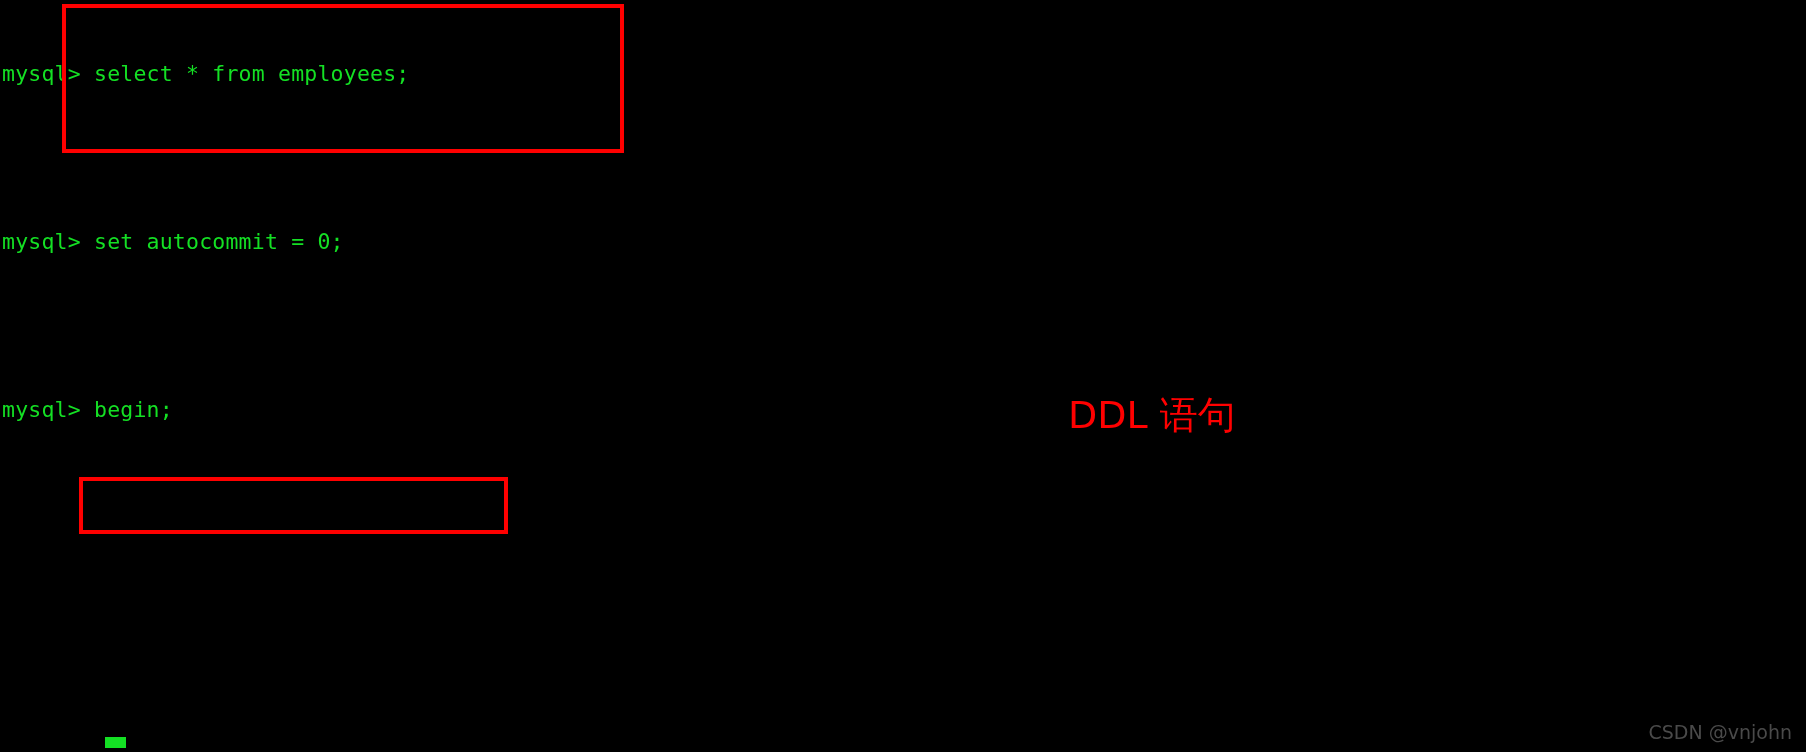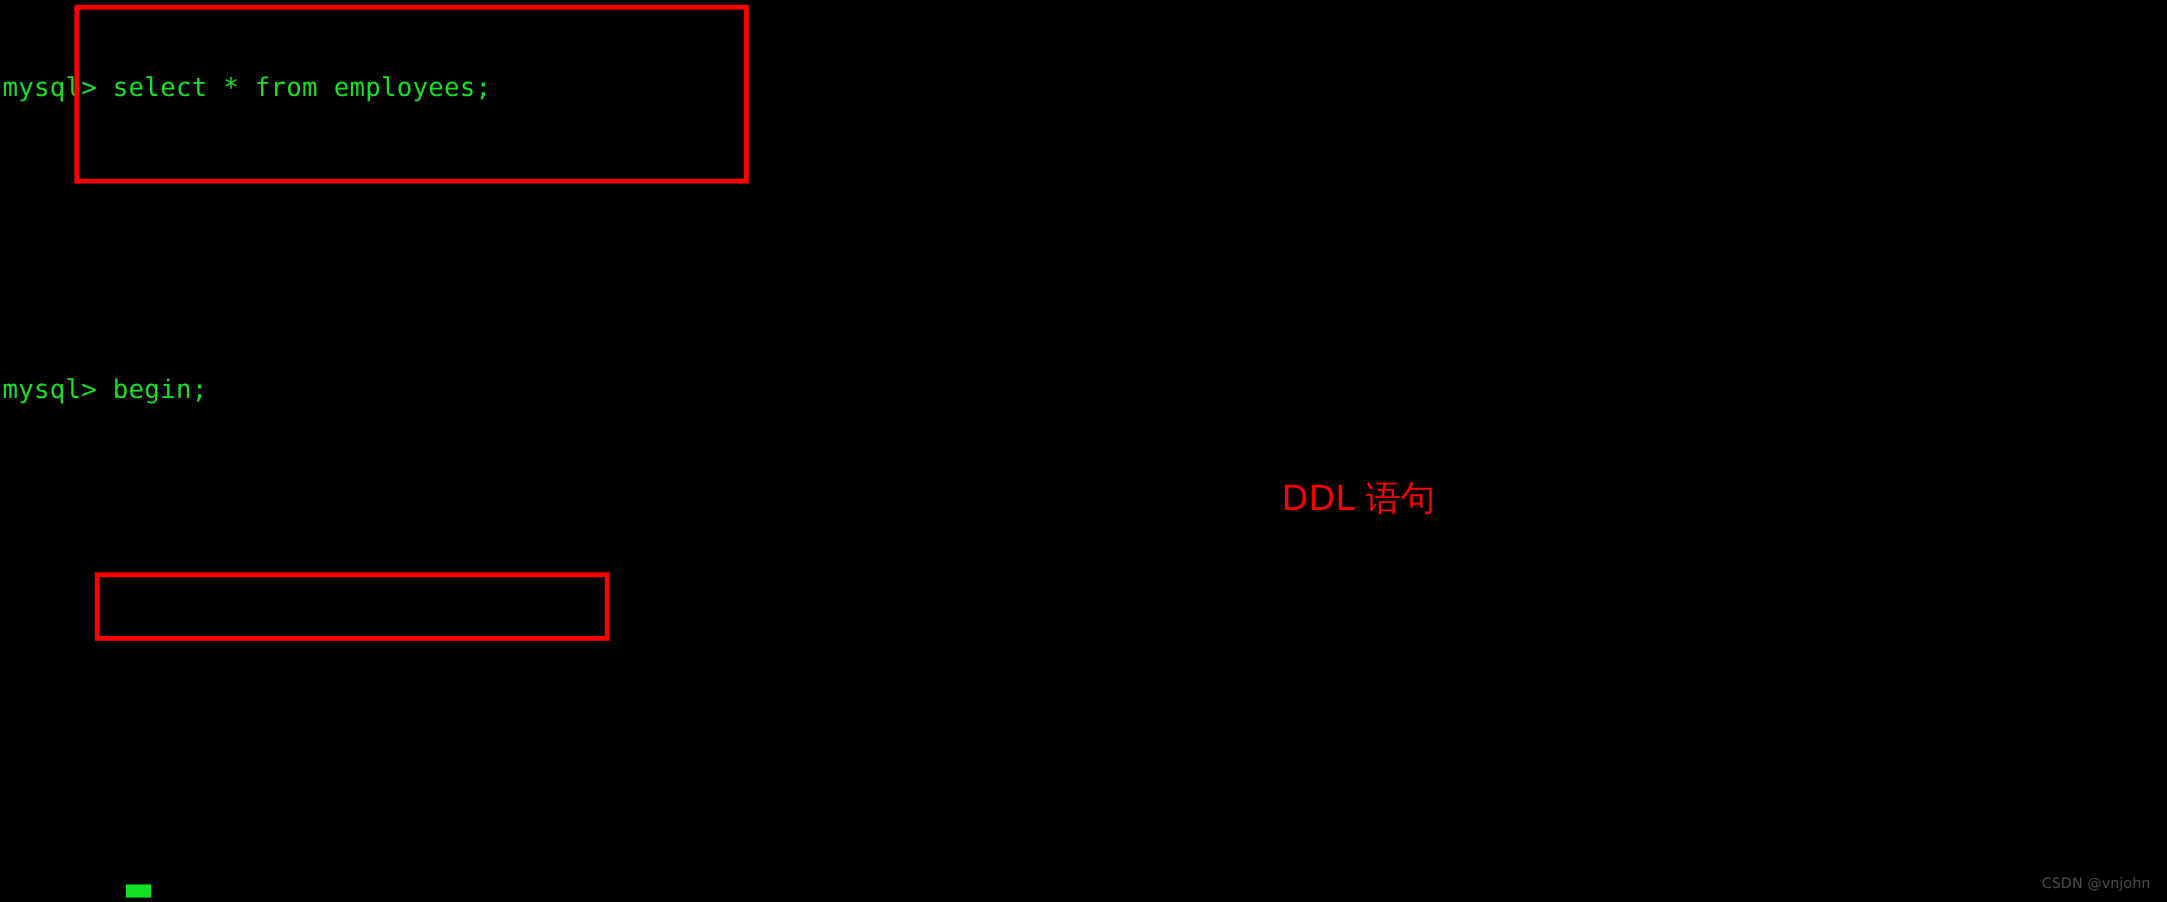--- a/index.html
+++ b/index.html
@@ -53,52 +53,53 @@
     width: 429px;
     height: 57px;
   }
   
   #ddl-note {
     position: absolute;
     left: 1068px;
     top: 393px;
     color: #ff0000;
     font-family: "DejaVu Sans", "Liberation Sans", sans-serif;
-    font-size: 29px;
+    font-size: 38px;
     line-height: 44px;
     white-space: pre;
   }
   
   #cursor {
     position: absolute;
     left: 105px;
     top: 737px;
     width: 21px;
     height: 11px;
     background: #14e024;
   }
   
   #watermark {
     position: absolute;
     right: 14px;
     bottom: 9px;
     color: #4a4a4a;
     font-family: "DejaVu Sans", "Liberation Sans", sans-serif;
-    font-size: 12px;
+    font-size: 19px;
     white-space: pre;
   }
 </style>
 </head>
 <body>
 
 <div id="terminal">
 
   <div class="term-lines">
     <div class="line">mysql&gt; select * from employees;</div>
     <div class="line blank"></div>
+    <div class="line">mysql&gt; set autocommit = 0;</div>
     <div class="line blank"></div>
     <div class="line">mysql&gt; begin;</div>
     <div class="line blank"></div>
     
     
     
     
     
     
     

